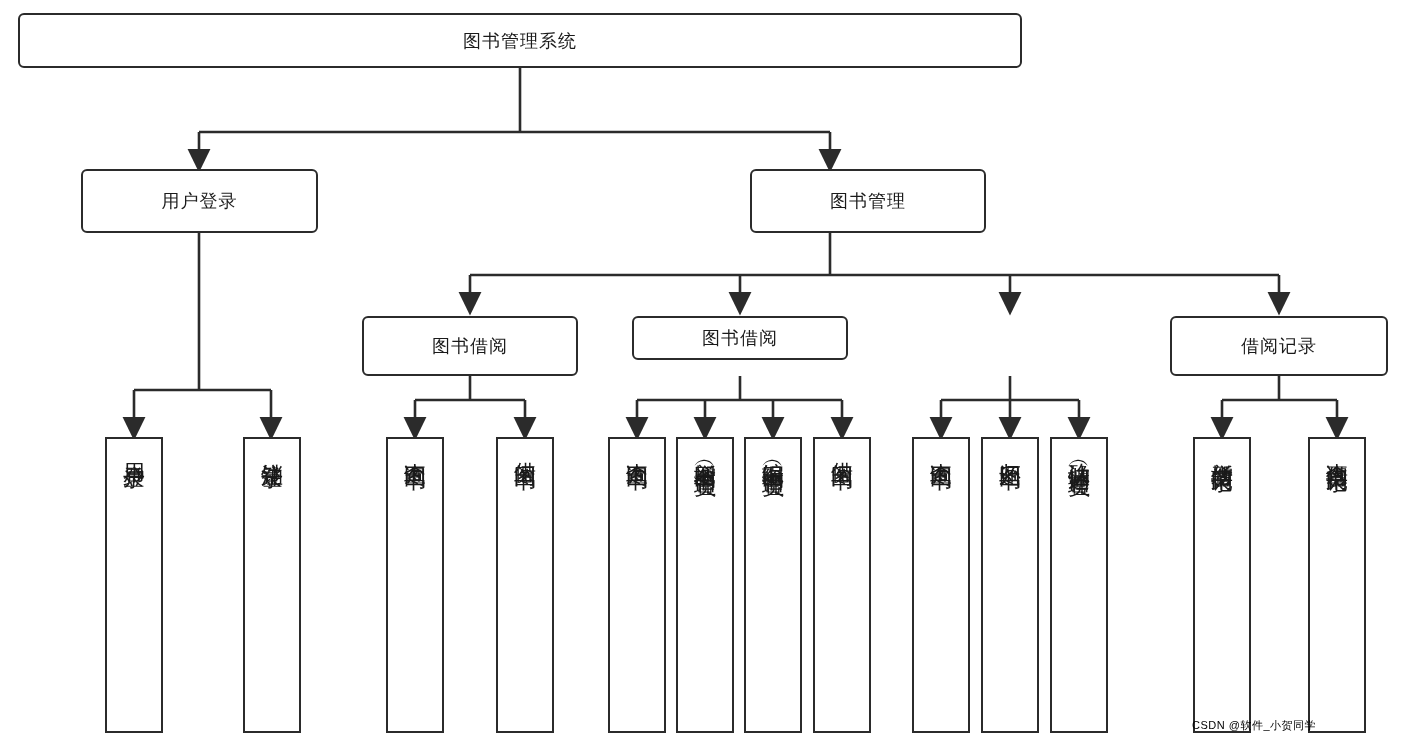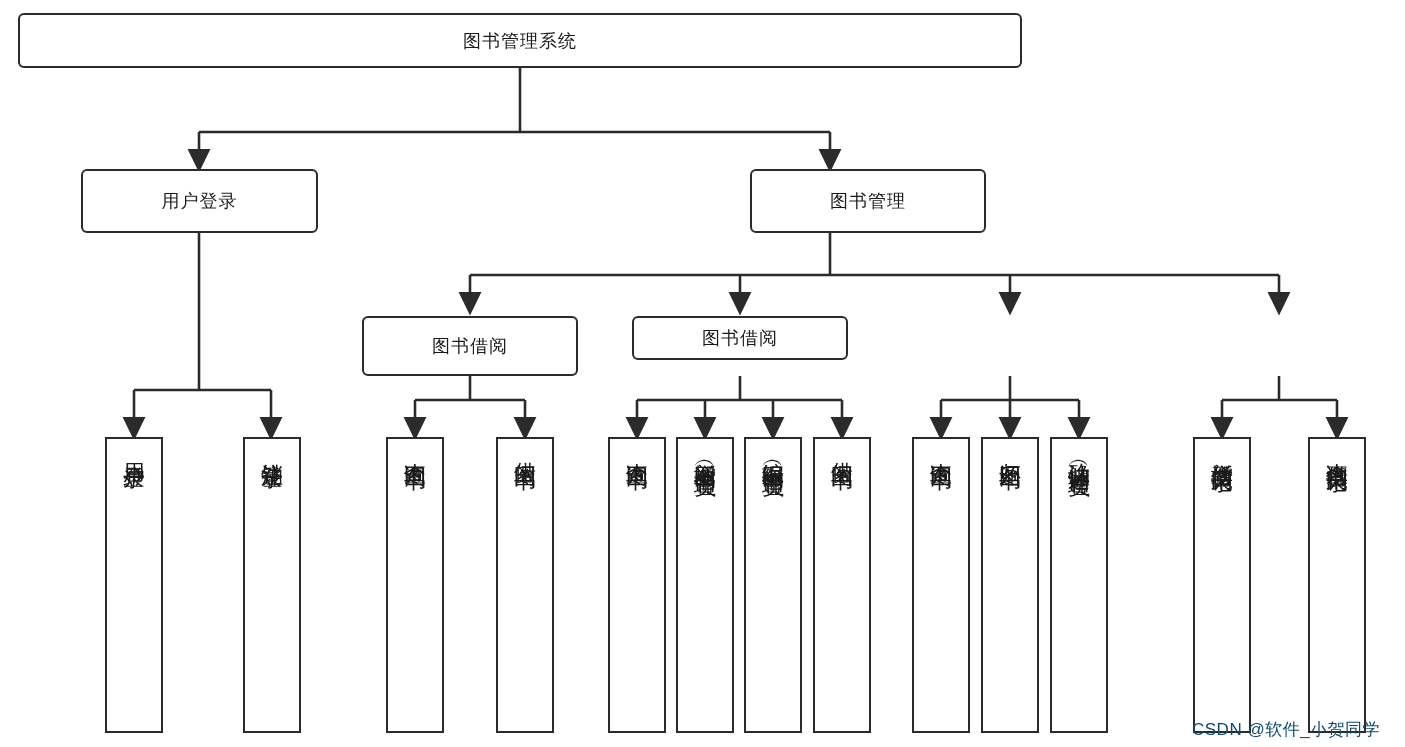--- a/index.html
+++ b/index.html
@@ -48,22 +48,22 @@
   .node.v .vtext {
     writing-mode: vertical-rl;
     text-orientation: upright;
     font-size: 22px;
     line-height: 1.28;
     letter-spacing: 2px;
     white-space: nowrap;
   }
   .watermark {
     position: absolute;
-    font-size: 17px;
-    color: #0c4a6e;
+    font-size: 11px;
+    color: #000000;
     letter-spacing: 0.5px;
     white-space: nowrap;
   }
 </style>
 </head>
 <body>
 
 <div id="canvas">
 
   <svg id="wires" viewBox="0 0 1405 747" width="1405" height="747" xmlns="http://www.w3.org/2000/svg">
@@ -126,20 +126,23 @@
   <div class="node h" style="left:750px; top:169px; width:236px; height:64px;">
     <span>图书管理</span>
   </div>
 
   <div class="node h" style="left:362px; top:316px; width:216px; height:60px;">
     <span>图书借阅</span>
   </div>
   <div class="node h" style="left:632px; top:316px; width:216px; height:44px;">
     <span>图书借阅</span>
   </div>
+  <div class="node h" style="left:1170px; top:316px; width:218px; height:60px;">
+    <span>借阅记录</span>
+  </div>
 
   <div class="node v" style="left:105px; top:437px; width:58px; height:296px;">
     <span class="vtext">用户登录</span>
   </div>
   <div class="node v" style="left:243px; top:437px; width:58px; height:296px;">
     <span class="vtext">注销登录</span>
   </div>
 
   <div class="node v" style="left:386px; top:437px; width:58px; height:296px;">
     <span class="vtext">查询图书</span>

